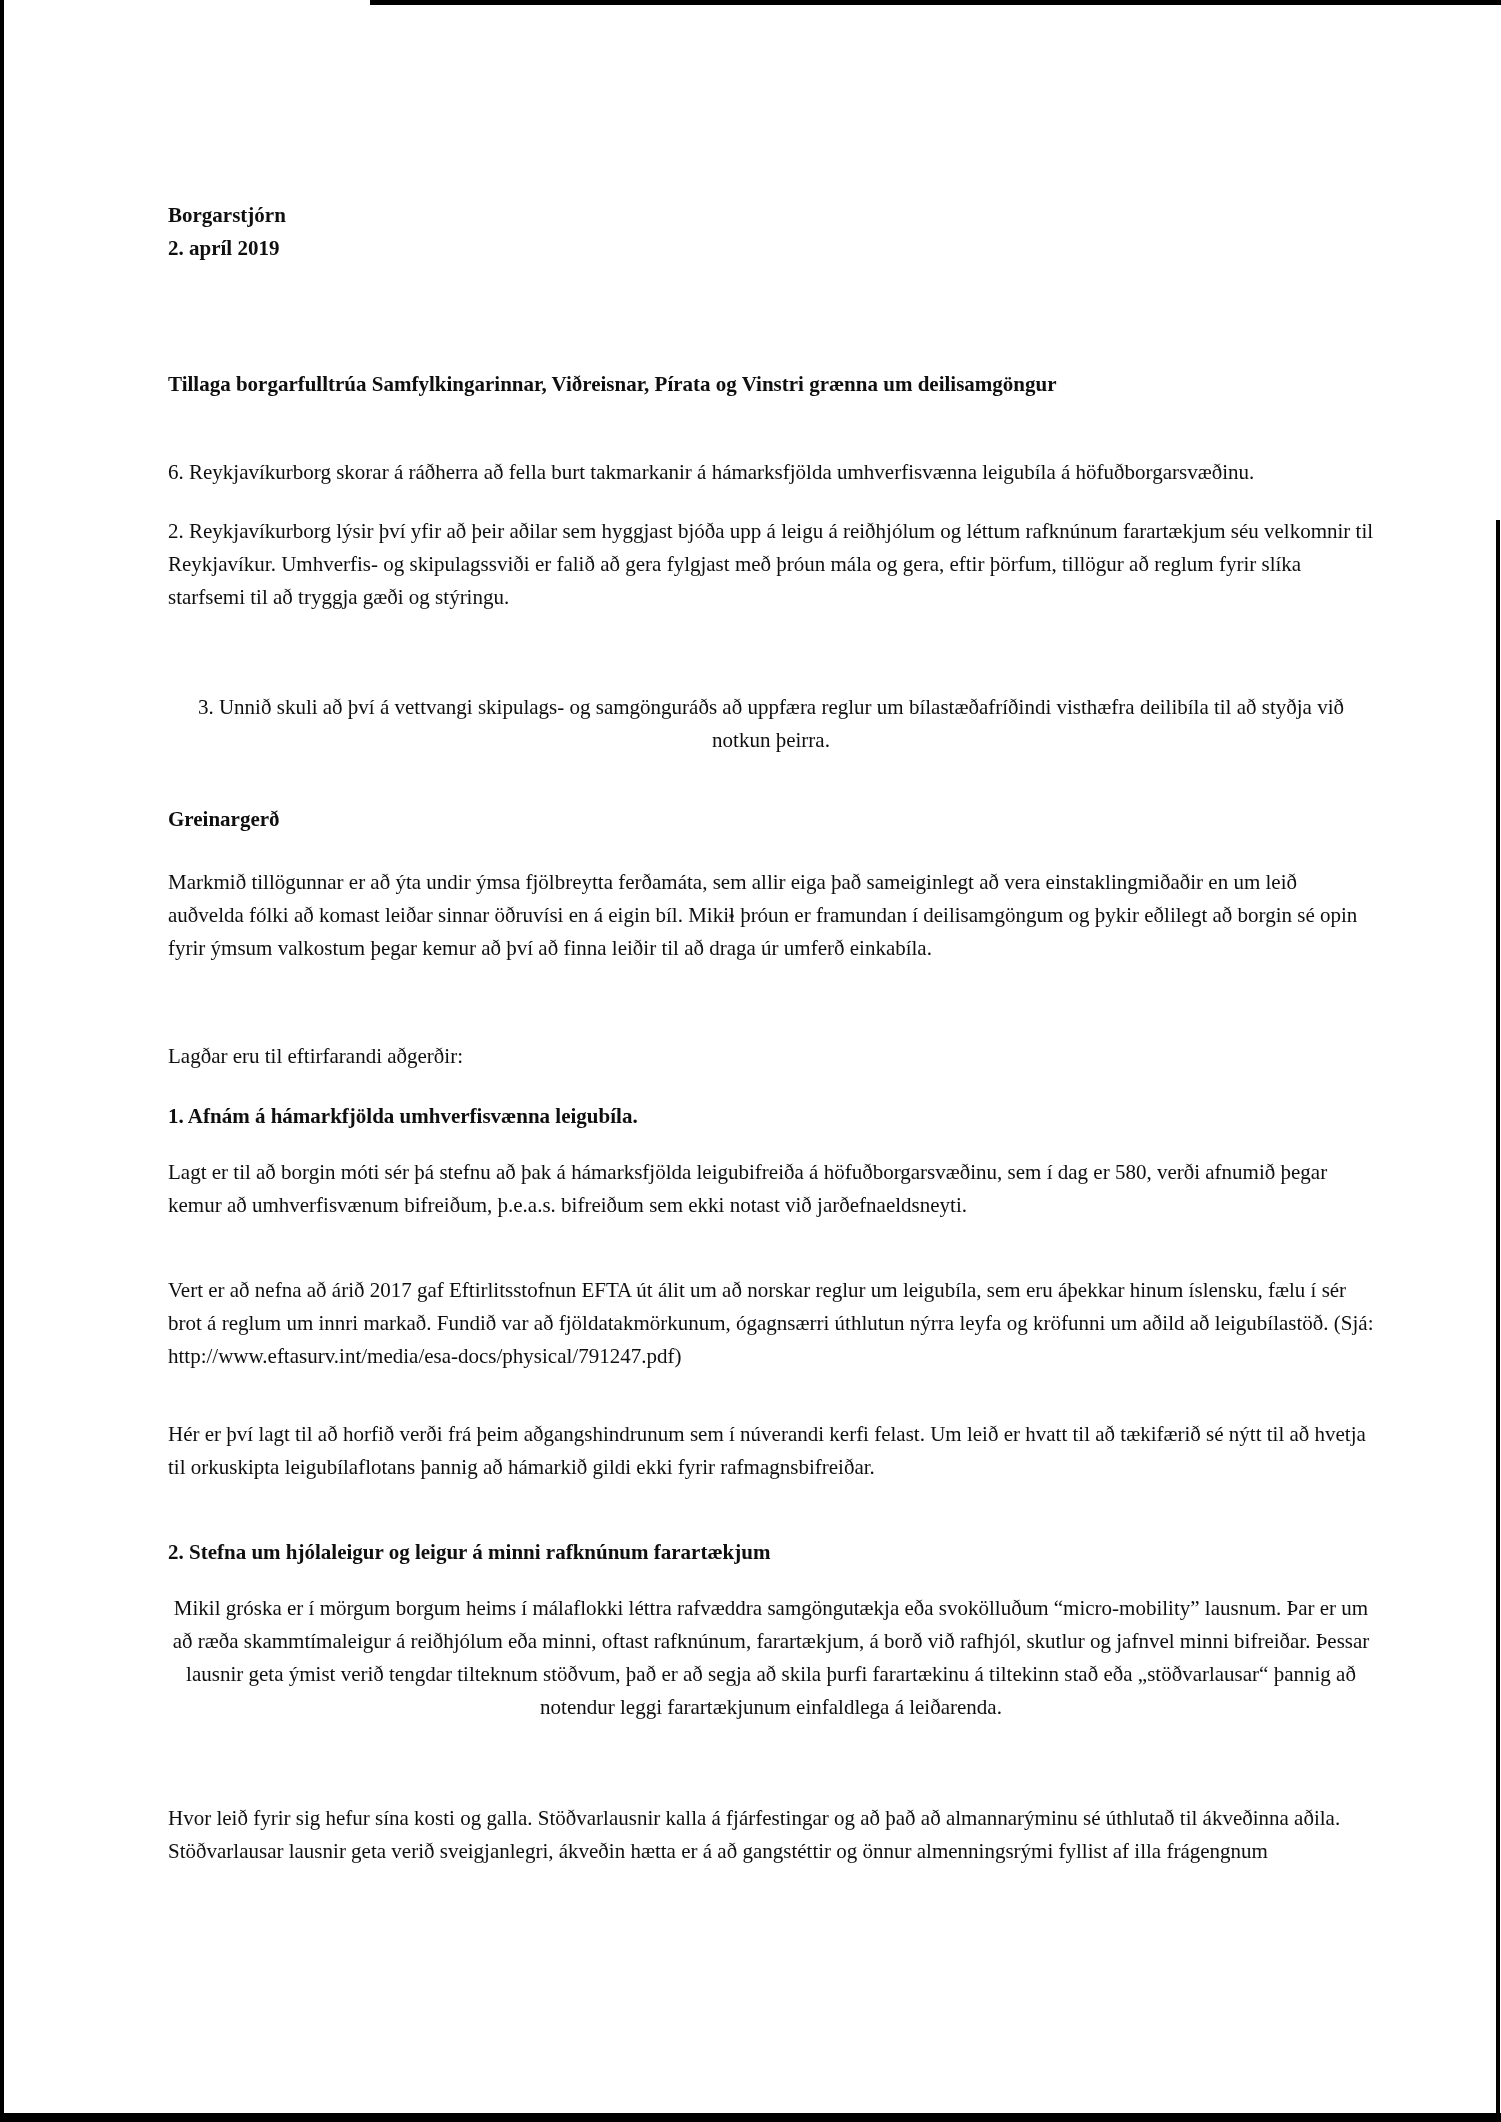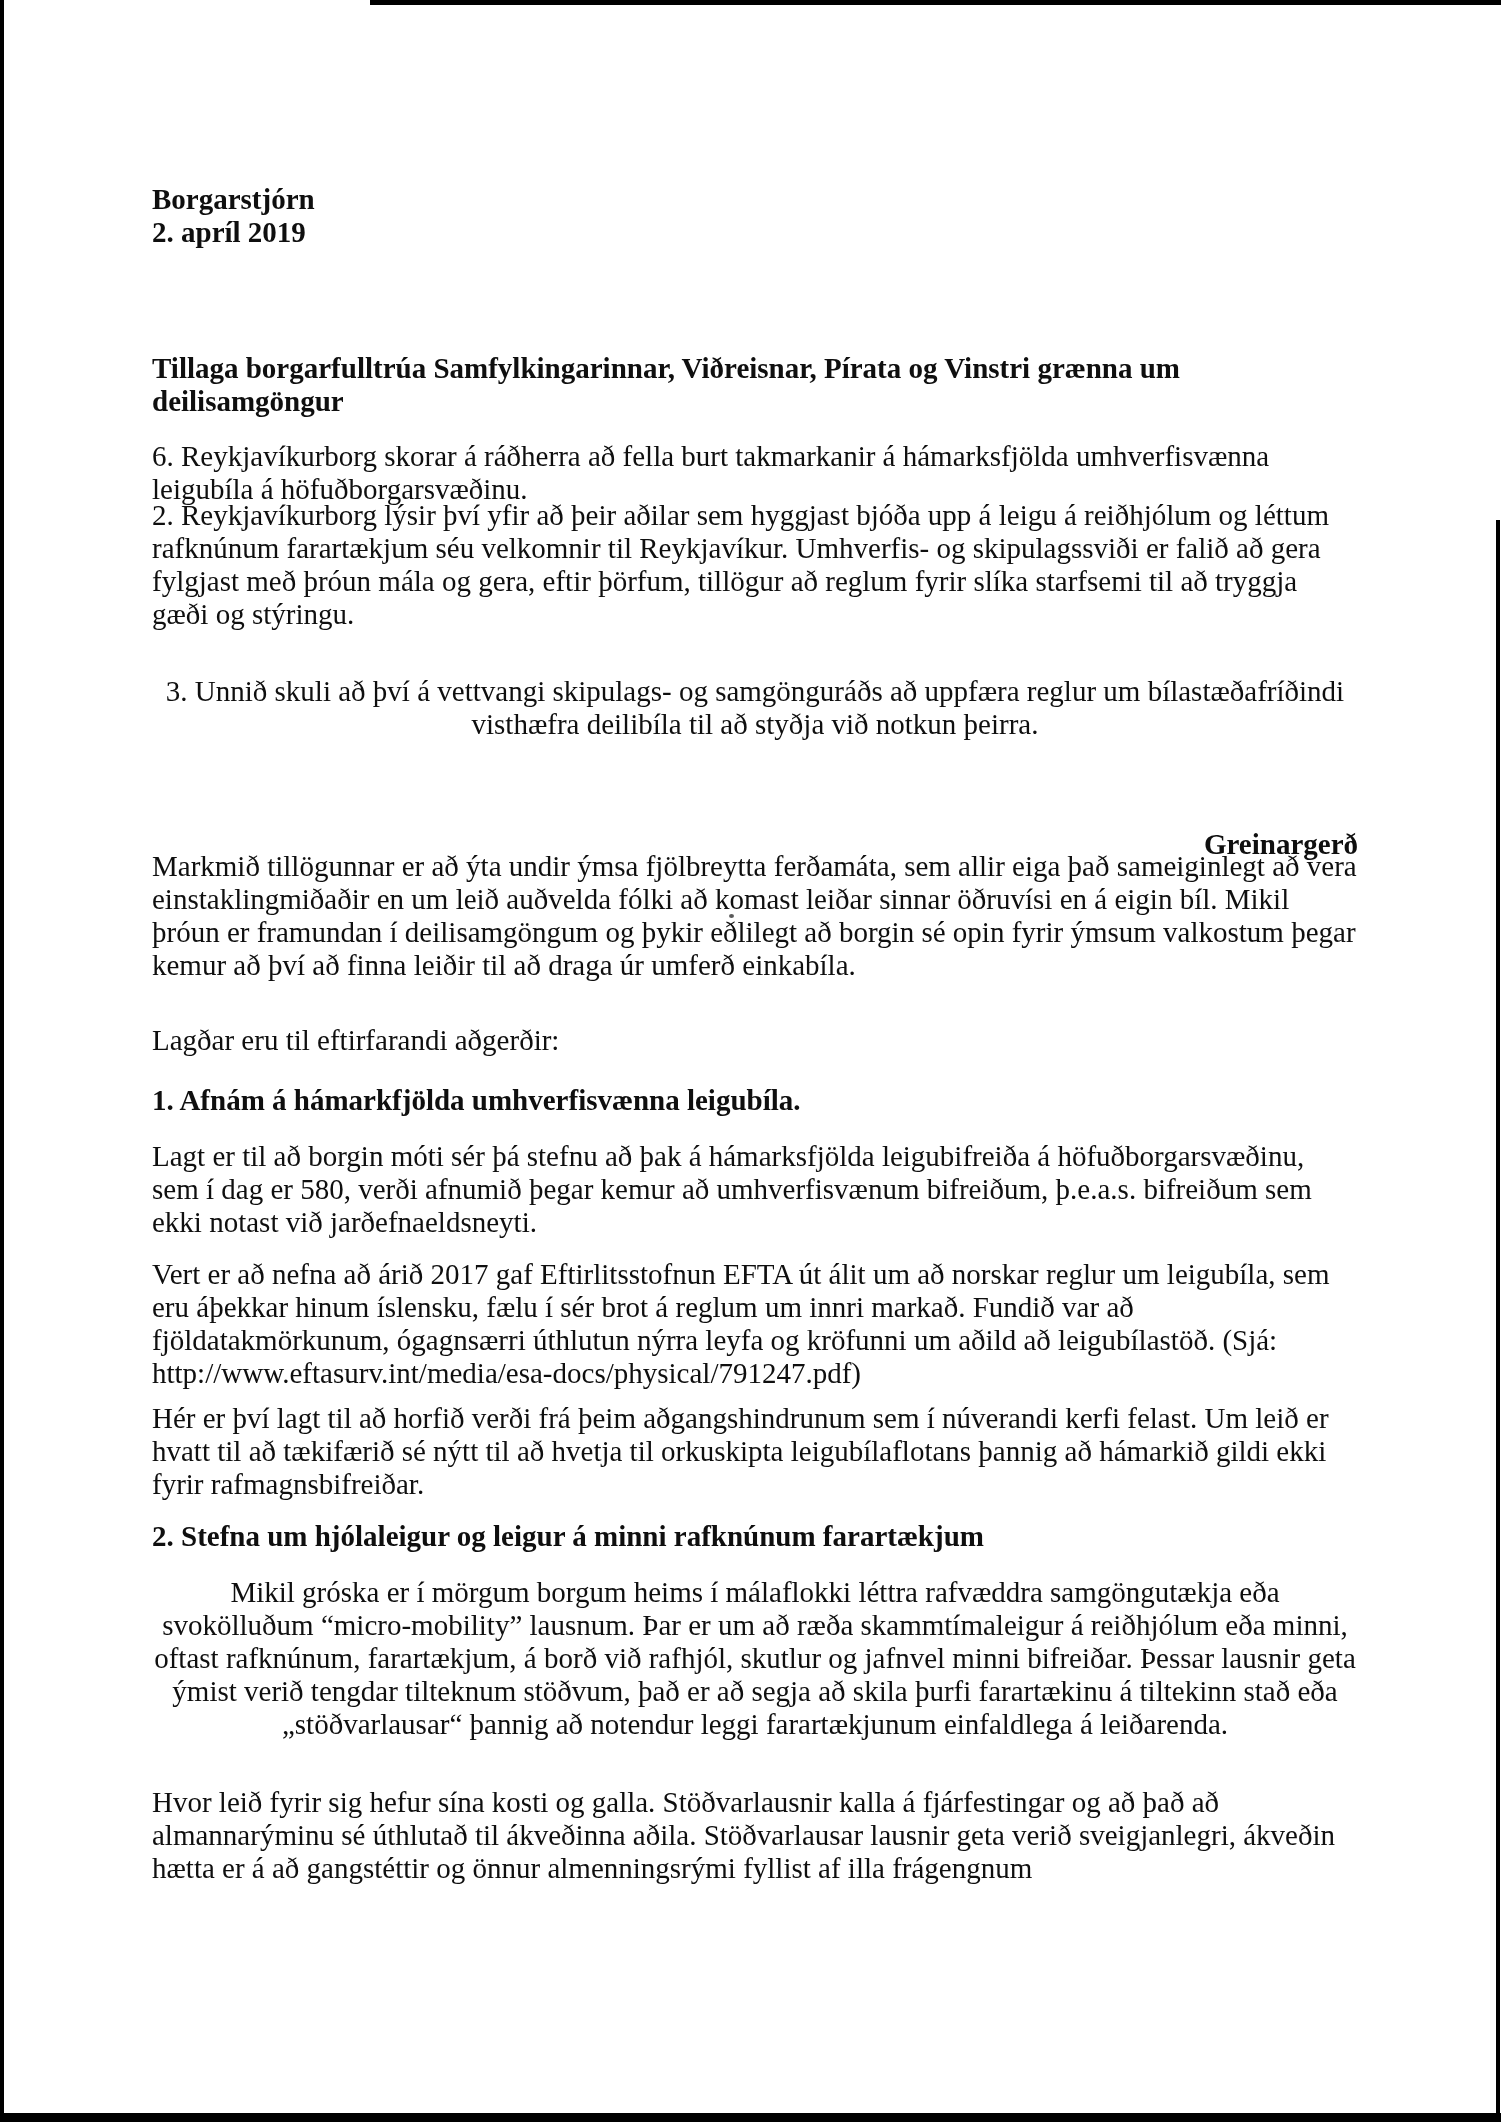--- a/index.html
+++ b/index.html
@@ -12,38 +12,38 @@
     height: 2122px;
     position: relative;
     overflow: hidden;
     font-family: "Liberation Serif", "DejaVu Serif", serif;
     color: #0f0f0f;
   }
   .blk {
     position: absolute;
     left: 152px;
     width: 1206px;
-    margin: 0;
+    margin: 16px;
     padding: 0;
-    font-size: 29px;
+    font-size: 21px;
     line-height: 33px;
     text-align: left;
   }
   .bold { font-weight: bold; }
   .doclink {
     color: inherit;
     cursor: pointer;
   }
   
   .b-header  { top: 183px; }
   .b-title   { top: 352px; }
   .b-item1   { top: 440px; }
   .b-item2   { top: 499px; }
   .b-item3   { top: 675px; text-align: center; }
-  .b-grein   { top: 828px; text-align: right; }
+  .b-grein   { top: 787px; }
   .b-intro   { top: 850px; }
   .b-lagdar  { top: 1024px; }
   .b-s1head  { top: 1084px; }
   .b-lagt    { top: 1140px; }
   .b-vert    { top: 1258px; }
   .b-her     { top: 1402px; }
   .b-s2head  { top: 1520px; }
   .b-mikil   { top: 1576px; text-align: center; }
   .b-hvor    { top: 1786px; }
   

